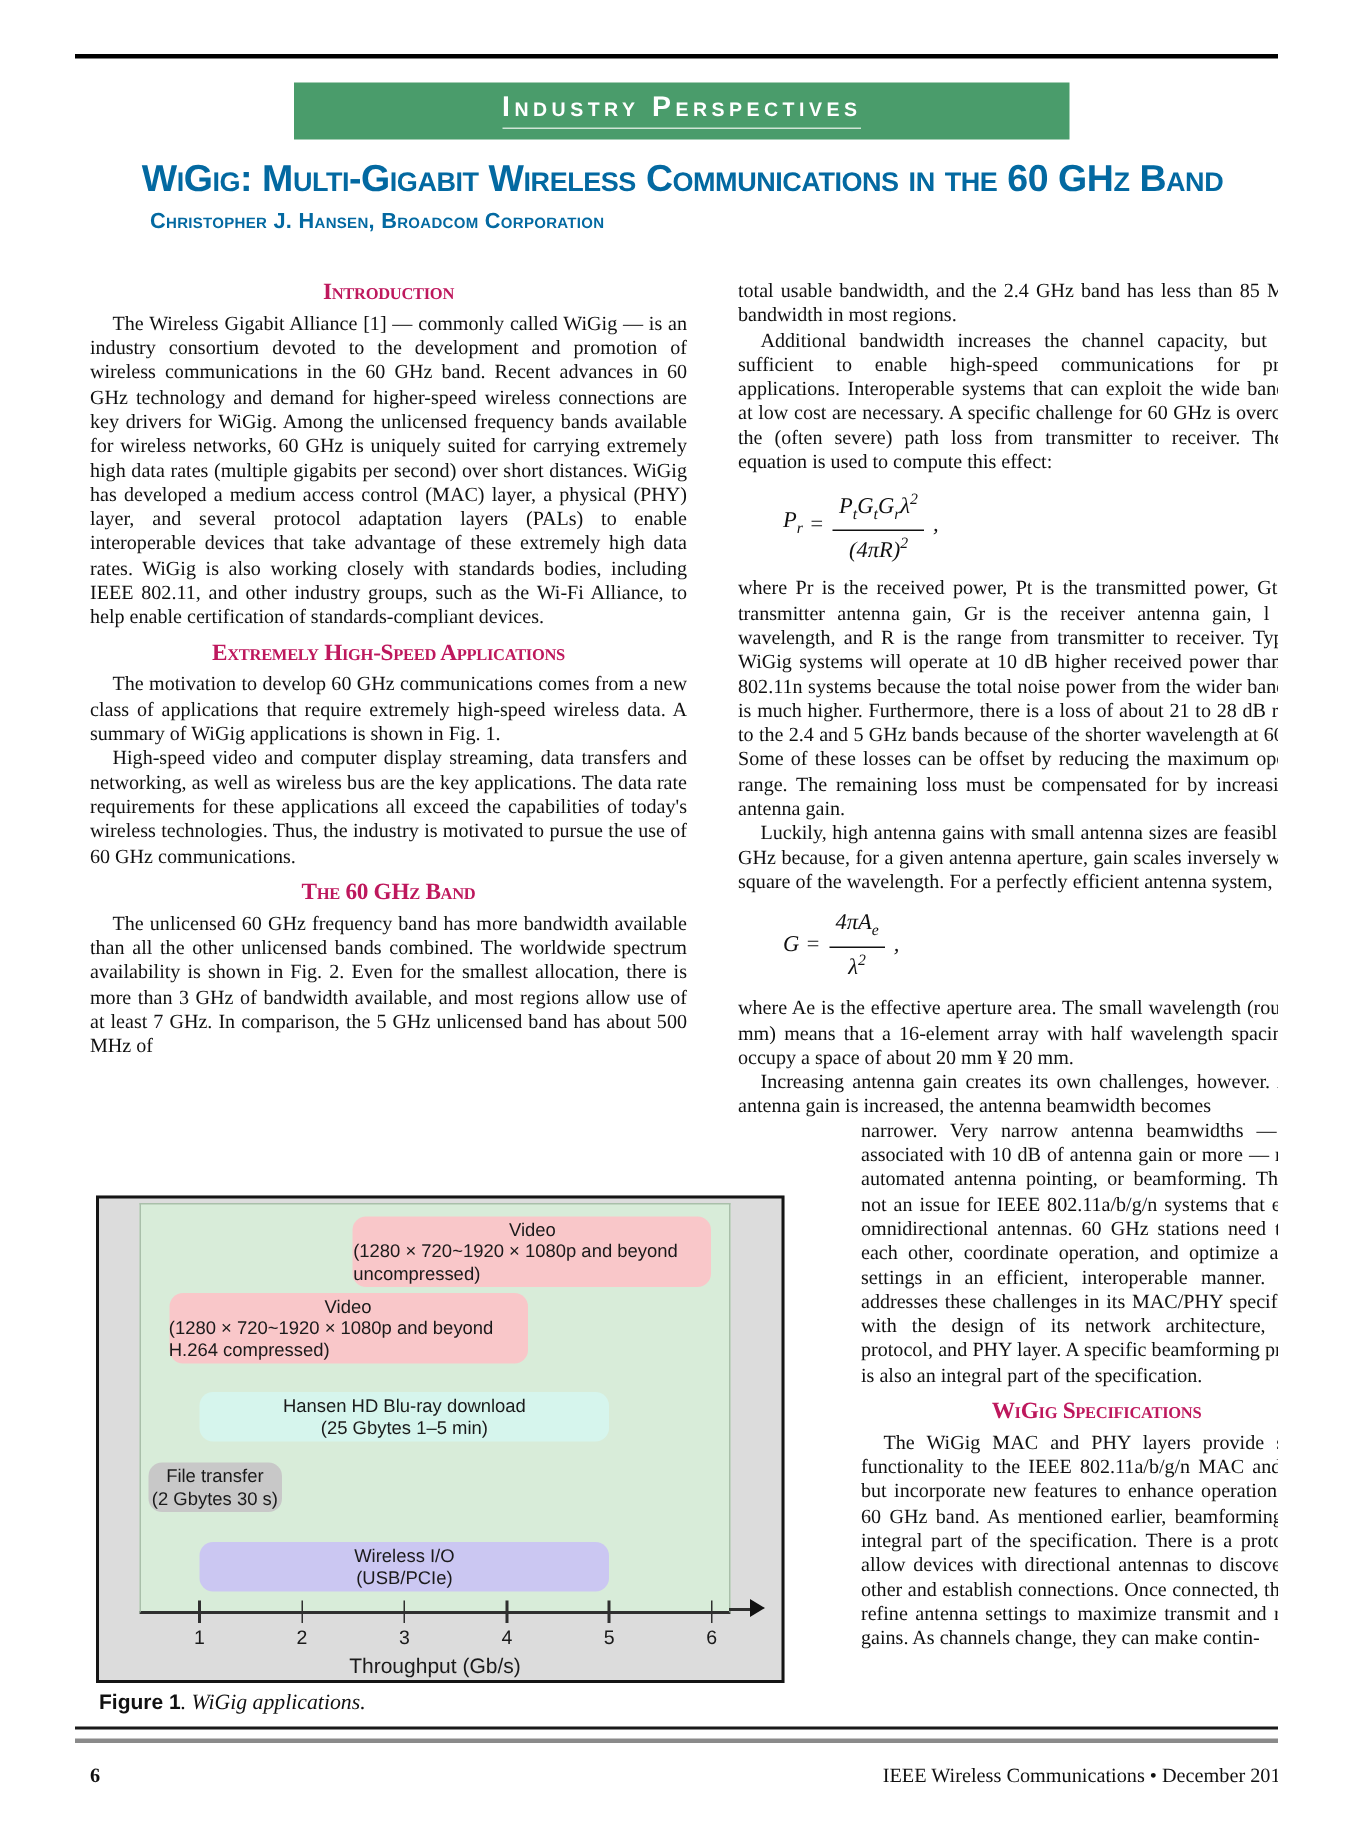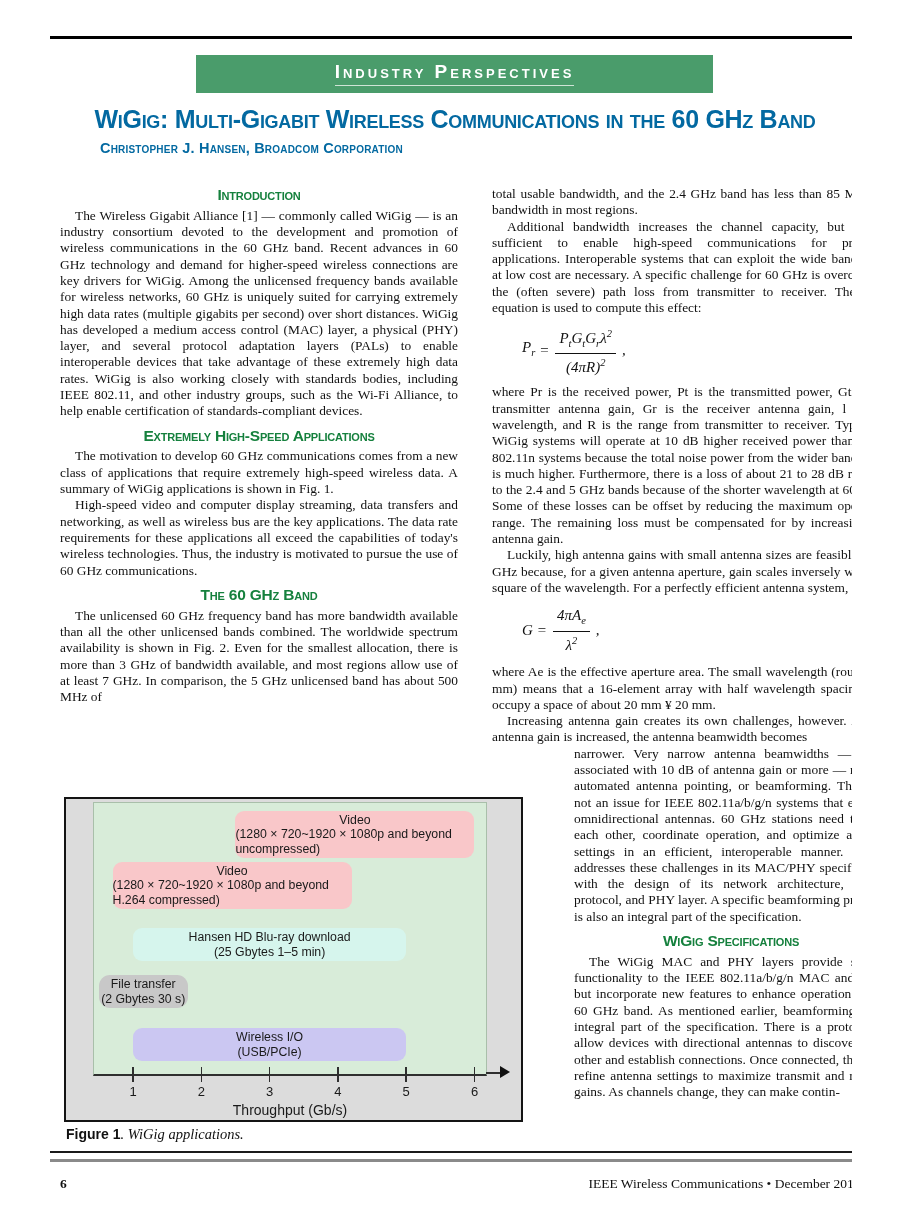--- a/index.html
+++ b/index.html
@@ -15,22 +15,22 @@
          font-family:"Liberation Sans", sans-serif;font-variant:small-caps;font-weight:bold;
          font-size:25px;letter-spacing:-0.3px;color:#0369a1;line-height:1.1;}
   .author{position:absolute;left:100px;top:140px;width:710px;text-align:left;
           font-family:"Liberation Sans", sans-serif;font-variant:small-caps;font-weight:bold;
           font-size:14.5px;letter-spacing:0.2px;color:#0369a1;}
   .col{position:absolute;top:186px;font-size:13.4px;line-height:16.3px;text-align:justify;}
   .col-left{left:60px;width:398px;}
   .col-right{left:492px;width:396px;}
   .col p{margin:0;}
   .col p.indent{text-indent:15px;}
-  h2.sec{font-family:Liberation Sans, sans-serif;font-variant:small-caps;font-weight:bold;
-         font-size:15.5px;letter-spacing:-0.2px;text-align:center;color:#15803d;
+  h2.sec{font-family:Liberation Serif, serif;font-variant:small-caps;font-weight:bold;
+         font-size:15.5px;letter-spacing:-0.2px;text-align:center;color:#be185d;
          margin:7px 0 4px 0;line-height:1.15;}
   h2.sec.first{margin-top:0;}
   .narrow{margin-left:82px;width:314px;}
   .equation{margin:8px 0 8px 30px;font-style:italic;font-size:15px;
             display:flex;align-items:center;gap:4px;height:52px;}
   .equation sub{font-size:10.5px;font-style:italic;}
   .equation sup{font-size:10.5px;font-style:italic;}
   .frac{display:inline-flex;flex-direction:column;align-items:center;margin:0 2px;}
   .frac .num{border-bottom:1.2px solid #111;padding:0 4px 1px 4px;}
   .frac .den{padding:1px 4px 0 4px;}
@@ -132,21 +132,21 @@
           <div>(1280 × 720~1920 × 1080p and beyond uncompressed)</div>
         </div>
         <div class="chart-bar" style="left: 18.51px; width: 239.05px; top: 59px; height: 47px; background: rgb(249, 199, 201);">
           <div>Video</div>
           <div>(1280 × 720~1920 × 1080p and beyond H.264 compressed)</div>
         </div>
         <div class="chart-bar" style="left: 39px; width: 273.2px; top: 125px; height: 33px; background: rgb(214, 245, 237);">
           <div>Hansen HD Blu-ray download</div>
           <div>(25 Gbytes 1–5 min)</div>
         </div>
-        <div class="chart-bar" style="left: 4.85px; width: 88.79px; top: 172px; height: 33px; background: rgb(200, 200, 200); border-radius: 11px;">
+        <div class="chart-bar" style="left: 4.85px; width: 88.79px; top: 172px; height: 33px; background: rgb(200, 200, 200);">
           <div>File transfer</div>
           <div>(2 Gbytes 30 s)</div>
         </div>
         <div class="chart-bar" style="left: 39px; width: 273.2px; top: 225px; height: 33px; background: rgb(203, 199, 242);">
           <div>Wireless I/O</div>
           <div>(USB/PCIe)</div>
         </div>
         <div class="tick-mark" style="left: 38.2px; top: 264px;"></div>
         <div class="tick-label" style="left: 27px;">1</div>
         <div class="tick-mark" style="left: 106.5px; top: 264px;"></div>

